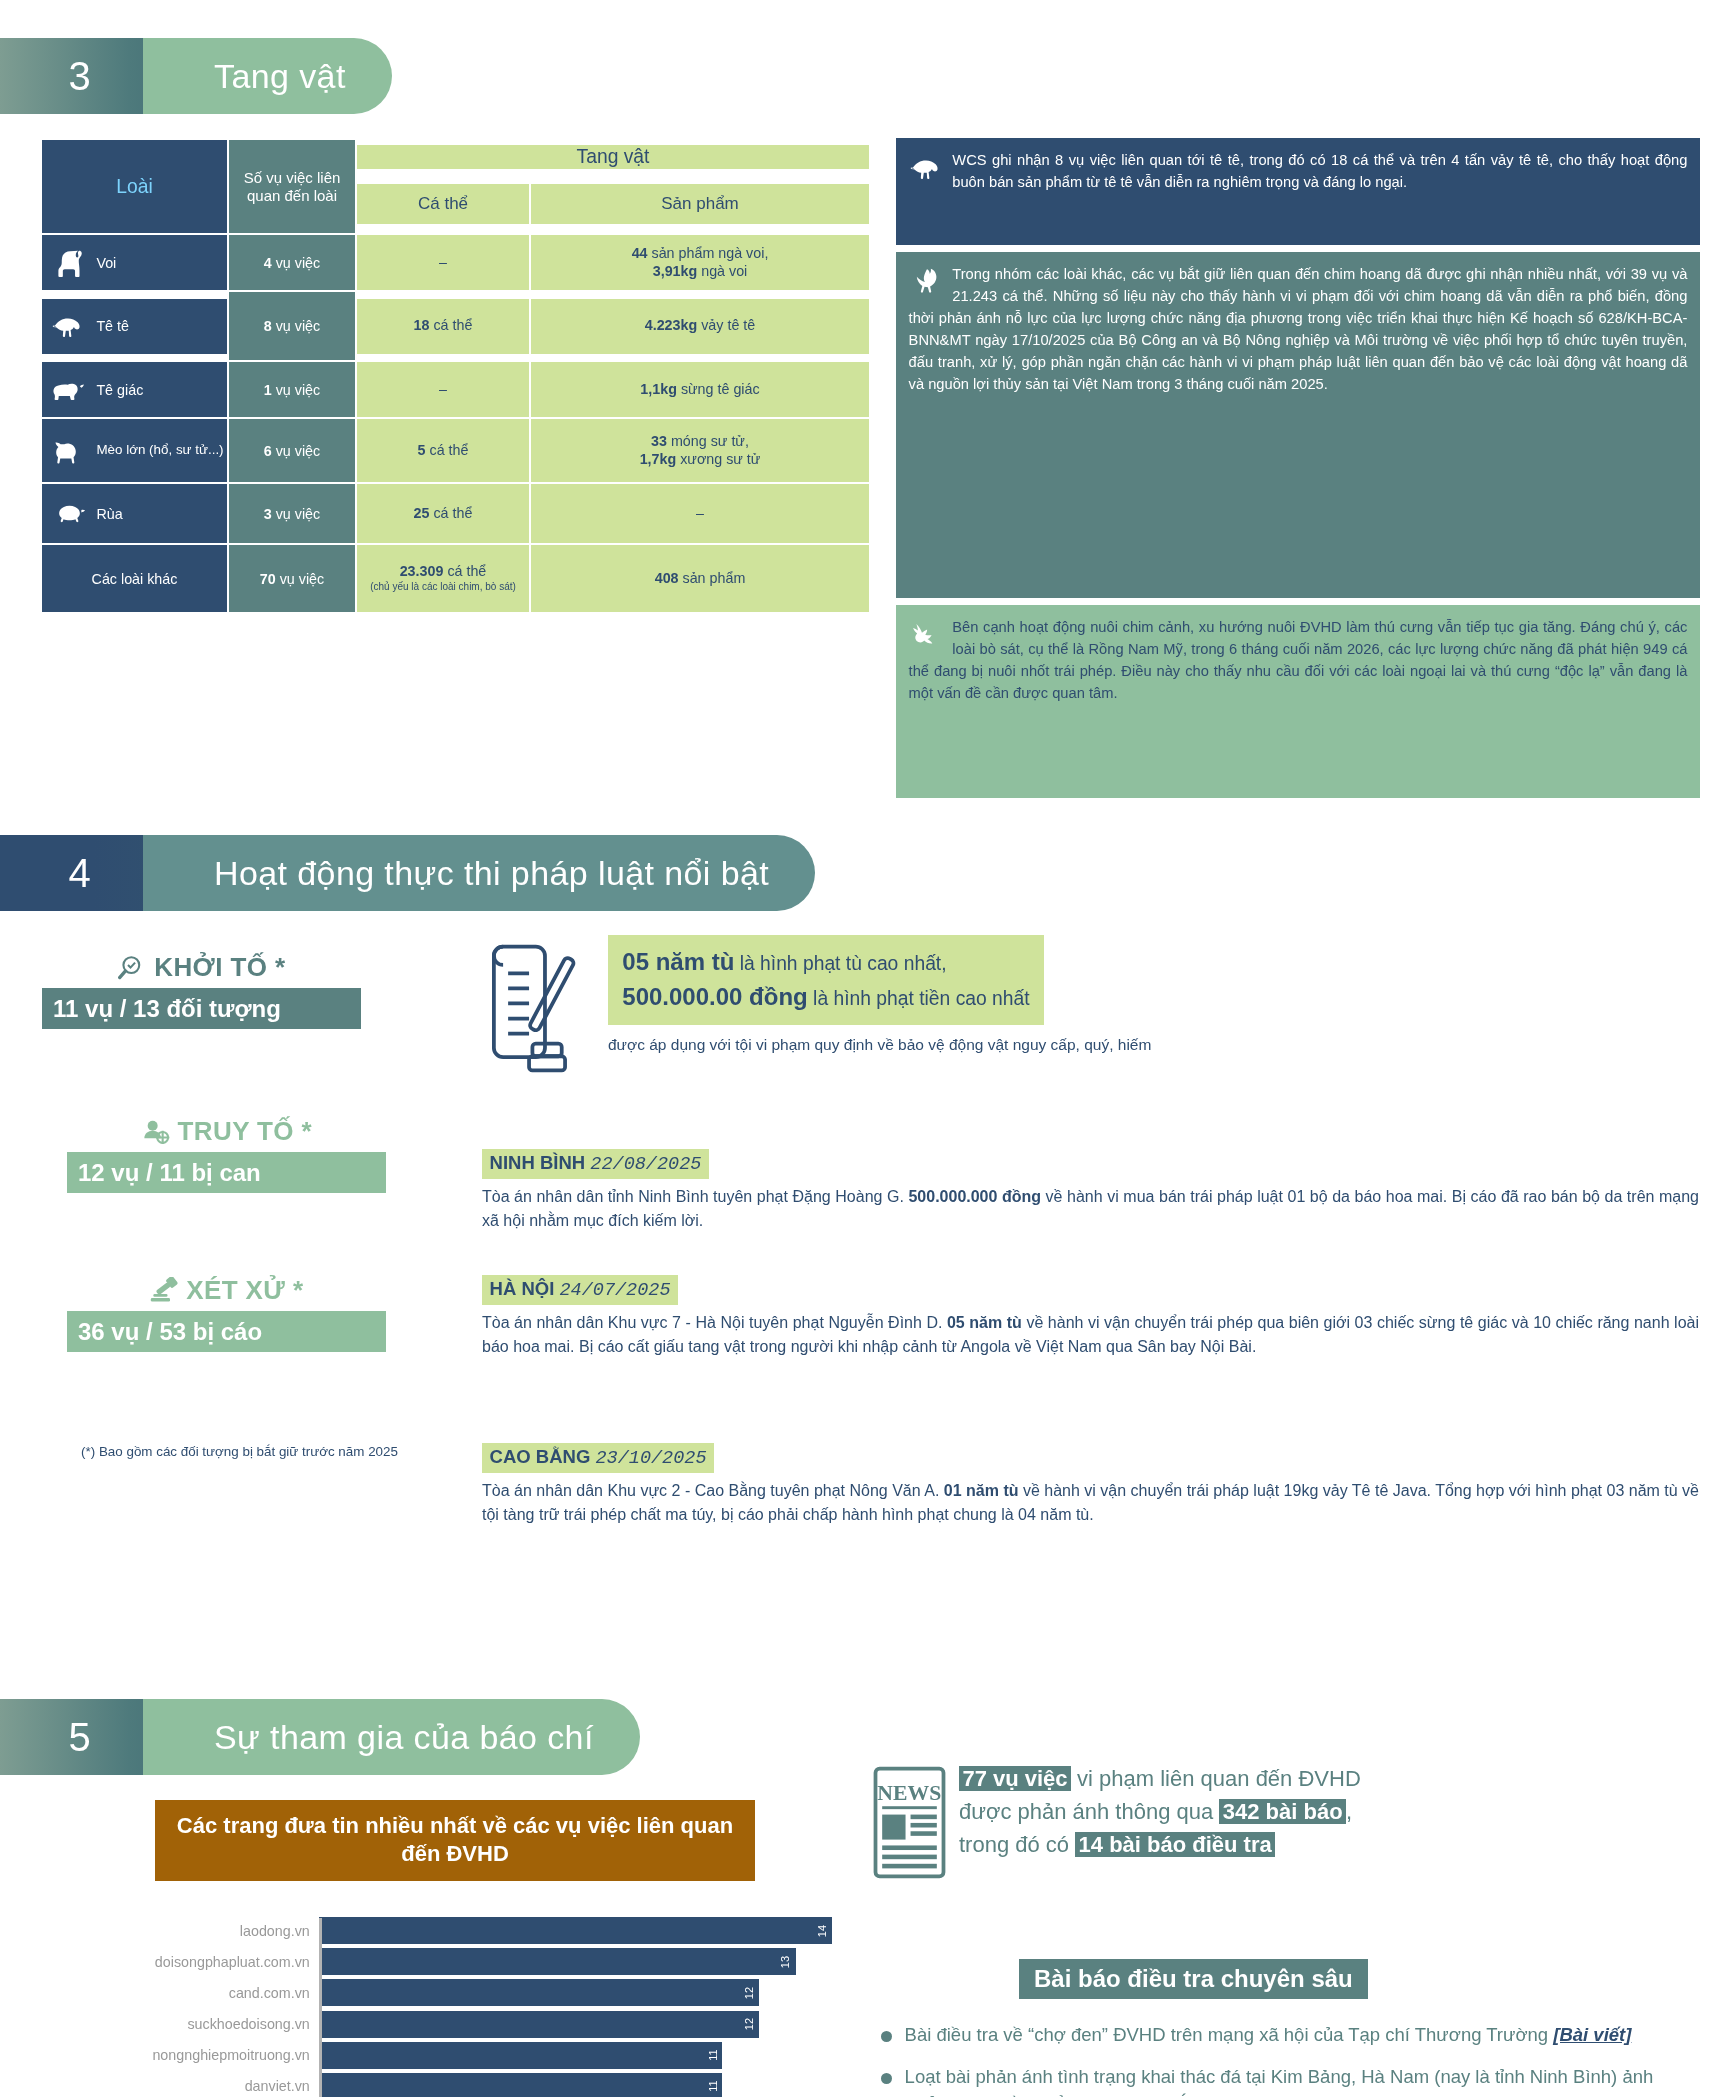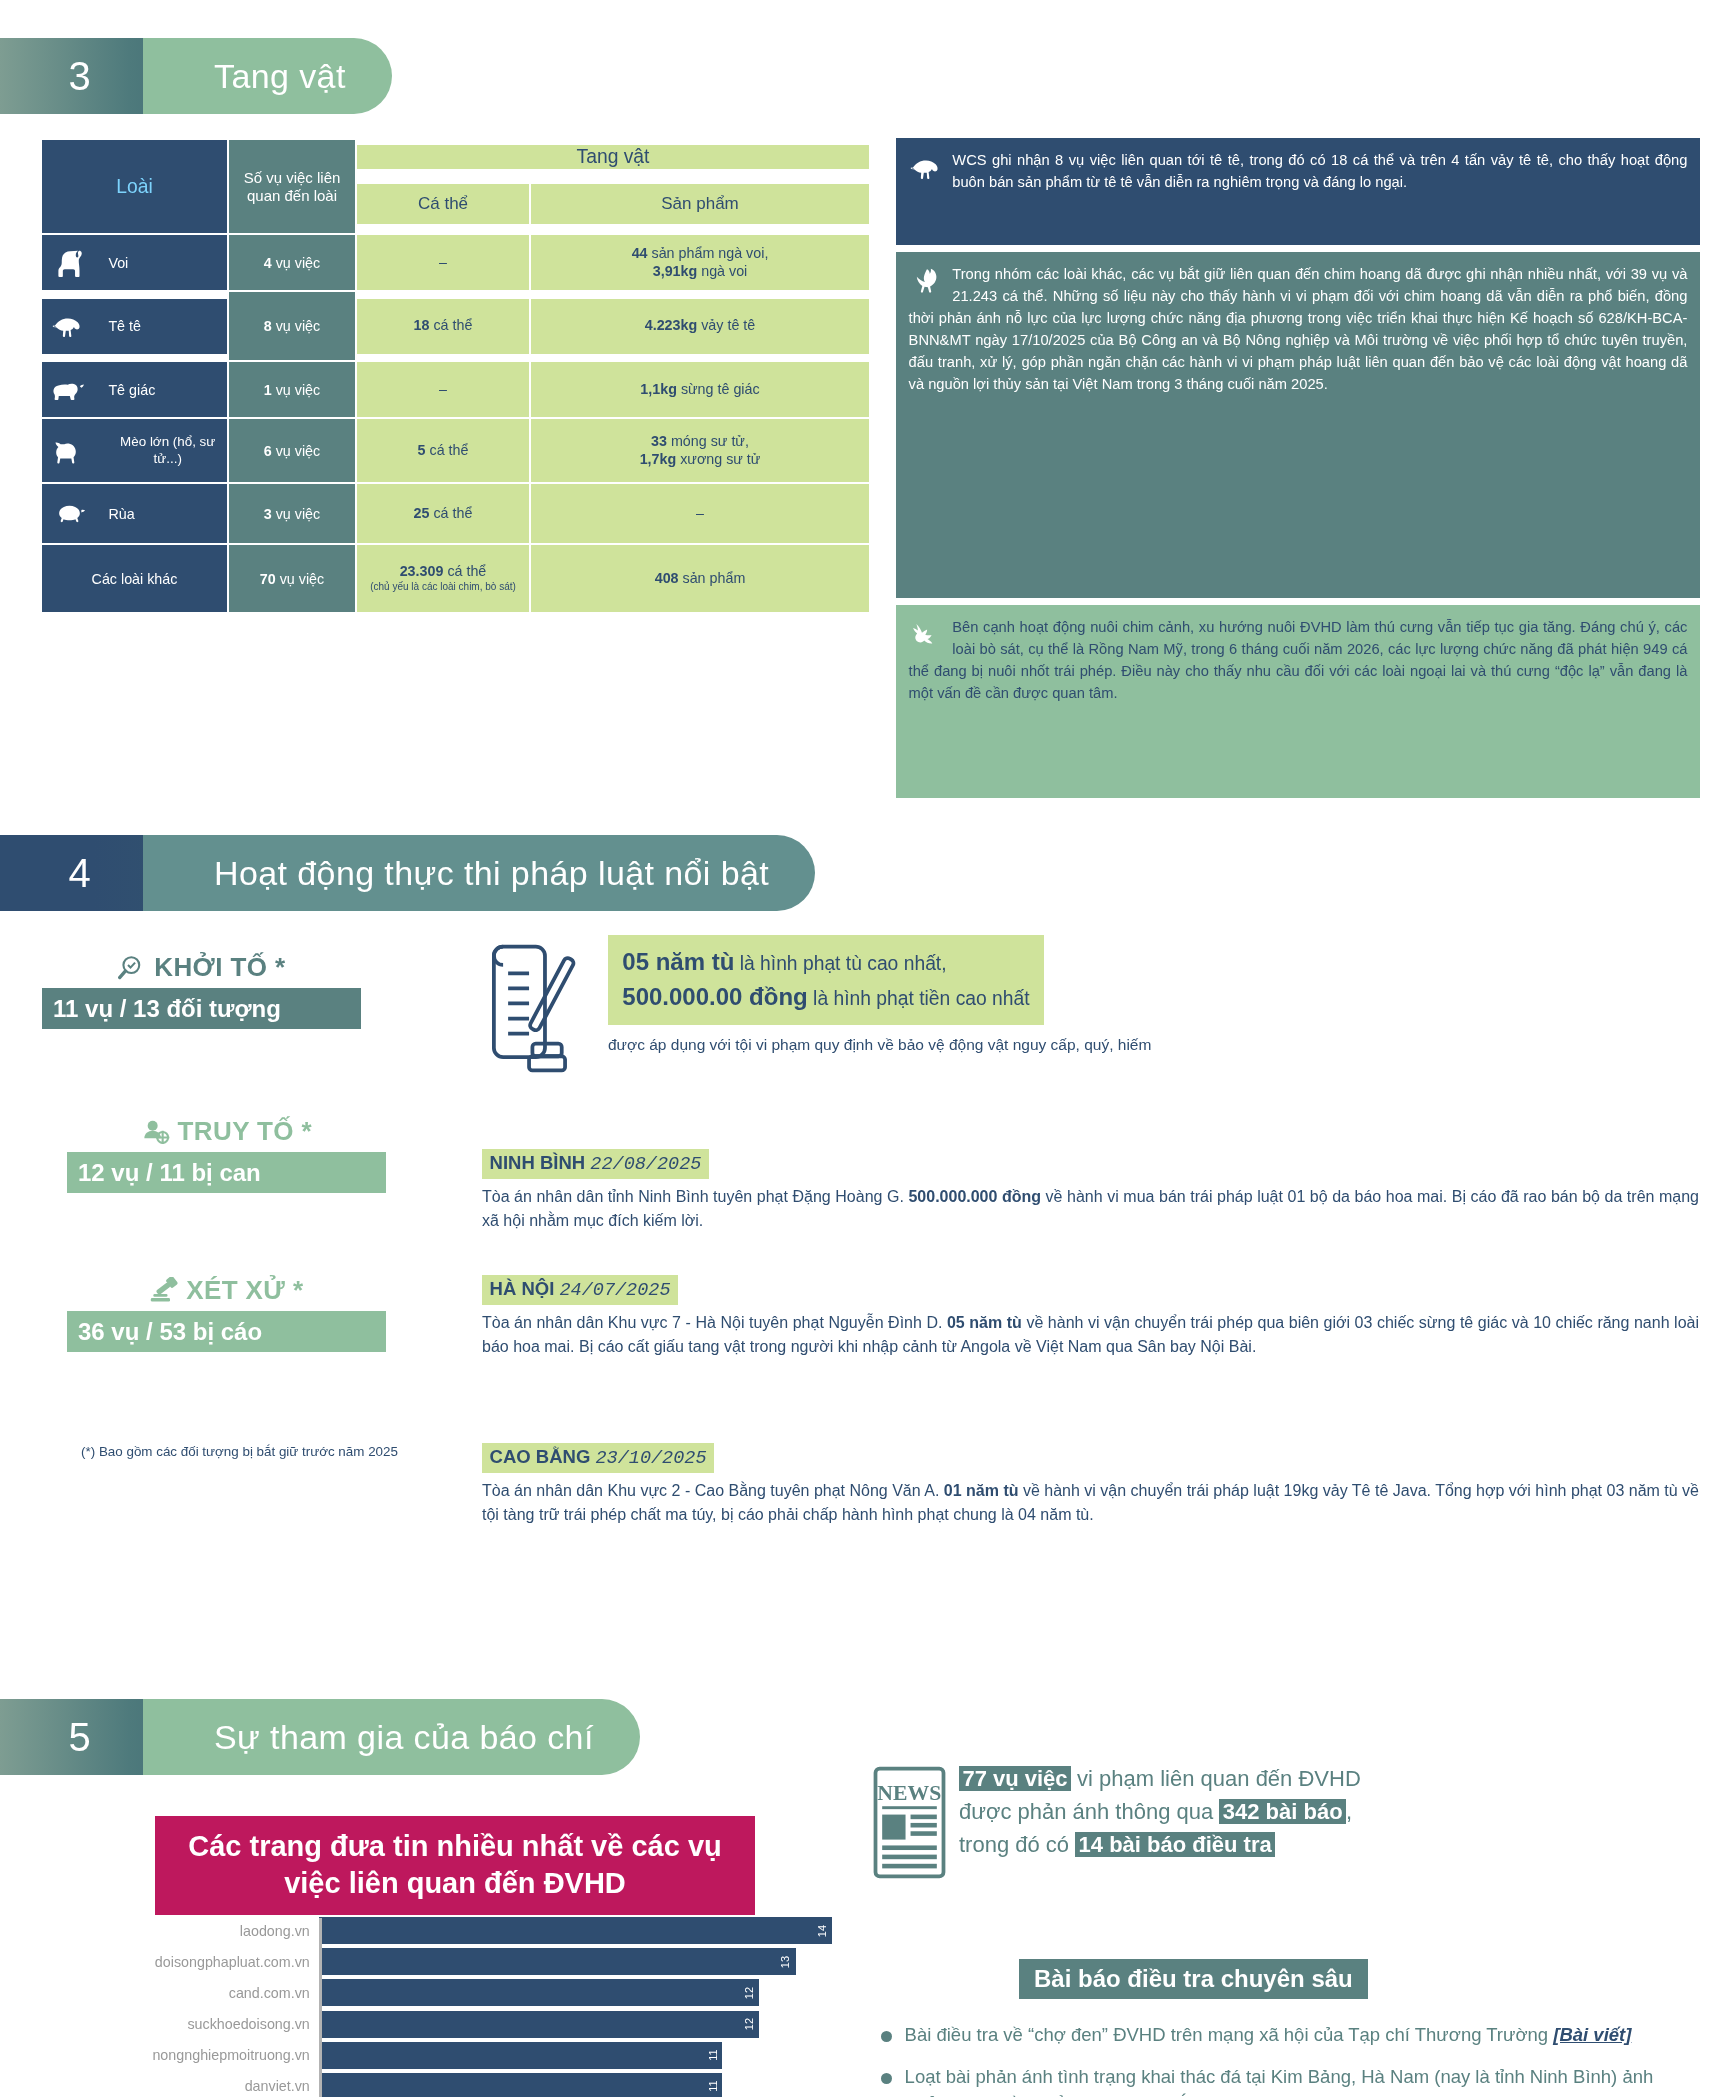--- a/index.html
+++ b/index.html
@@ -37,21 +37,21 @@
 
   
   #sec3-table { position: absolute; left: 40px; top: 138px; width: 831px; }
   .tbl { border-collapse: separate; border-spacing: 2.5px; width: 831px; }
   .tbl td, .tbl th { padding: 0; }
   .cell { display: flex; align-items: center; justify-content: center; text-align: center; }
   .th-species { background: #2f4d70; color:#7dd3fc; font-size: 19.3px; height: 67px; }
   .th-cases   { background: #5a8180; color:#fff; font-size: 15px; line-height: 1.15; height: 67px; }
   .th-evid    { background: #cfe39b; color:#2f4d70; font-size: 19.3px; height: 23.5px; }
   .th-sub     { background: #cfe39b; color:#2f4d70; font-size: 17px; height: 40px; }
-  .td-species { background: #2f4d70; color:#fff; font-size: 14.3px; height: 40px; padding-left:8.4px; justify-content:flex-start; gap:19px;}
+  .td-species { background: #2f4d70; color:#fff; font-size: 14.3px; height: 40px; padding-left:8.4px; justify-content:flex-start; gap:7px;}
   .td-cases   { background: #5a8180; color:#fff; font-size: 14.3px; height: 40px; }
   .td-evid    { background: #cfe39b; color:#2f4d70; font-size: 14.3px; height: 40px; line-height:1.25;}
   .td-species .sp-ico { width: 39px; flex: 0 0 39px; display:flex; align-items:center; justify-content:center; }
   .td-species .sp-ico svg { width: 37px; height: 30px; fill:#fff; }
   .small-note { font-size: 10px; display:block;text-align:right; }
 
   
   .note { position: absolute; left: 896px; width: 804px; padding: 11px 12.6px 11px 12.6px; }
   .note p { font-size: 14.7px; line-height: 1.5; text-align: justify; }
   .note .ico { float: left; width: 37px; height: 32px; margin: 2.5px 6.7px 0 0; }
@@ -94,22 +94,22 @@
   .case-body { margin-top: 6.7px; font-size: 16px; line-height: 1.5; text-align: justify; color:#2f4d70; }
   #case1 { top: 1149px; }
   #case2 { top: 1275px; }
   #case3 { top: 1443px; }
 
   
   #sec5-header { top: 1699px; }
 
   #chart-title {
     position:absolute; left: 155px; top: 1800px; width: 600px;
-    background:#be185d; color:#fff; font-size: 29px; font-weight:bold;
-    line-height:1.3; padding: 11.7px 12.6px; text-align:center;margin-top:16px;
+    background:#a16207; color:#fff; font-size: 22px; font-weight:bold;
+    line-height:1.3; padding: 11.7px 12.6px; text-align:center;
   }
   #chart { position:absolute; left: 76px; top: 1917px; width: 793px; height: 394px; }
   .crow { display:flex; align-items:center; height: 27px; margin-bottom: 4.2px; }
   .clabel { width: 243px; text-align:right; padding-right: 9.2px; font-size: 14.3px; color:#999; }
   .cbarwrap { flex:1; position:relative; height:100%; }
   .cbar { background:#2f4d70; height:100%; position:relative; }
   .cval { position:absolute; right: 4.2px; top:50%; transform: translateY(-50%) rotate(-90deg); color:#fff; font-size: 11px;}
   #chart-axisline { position:absolute; left:319px; top:1918px; width:2.5px; height:394px; background:#b3b3b3; }
 
   #news-block { position: absolute; left: 873px; top: 1762px; width: 835px; }

